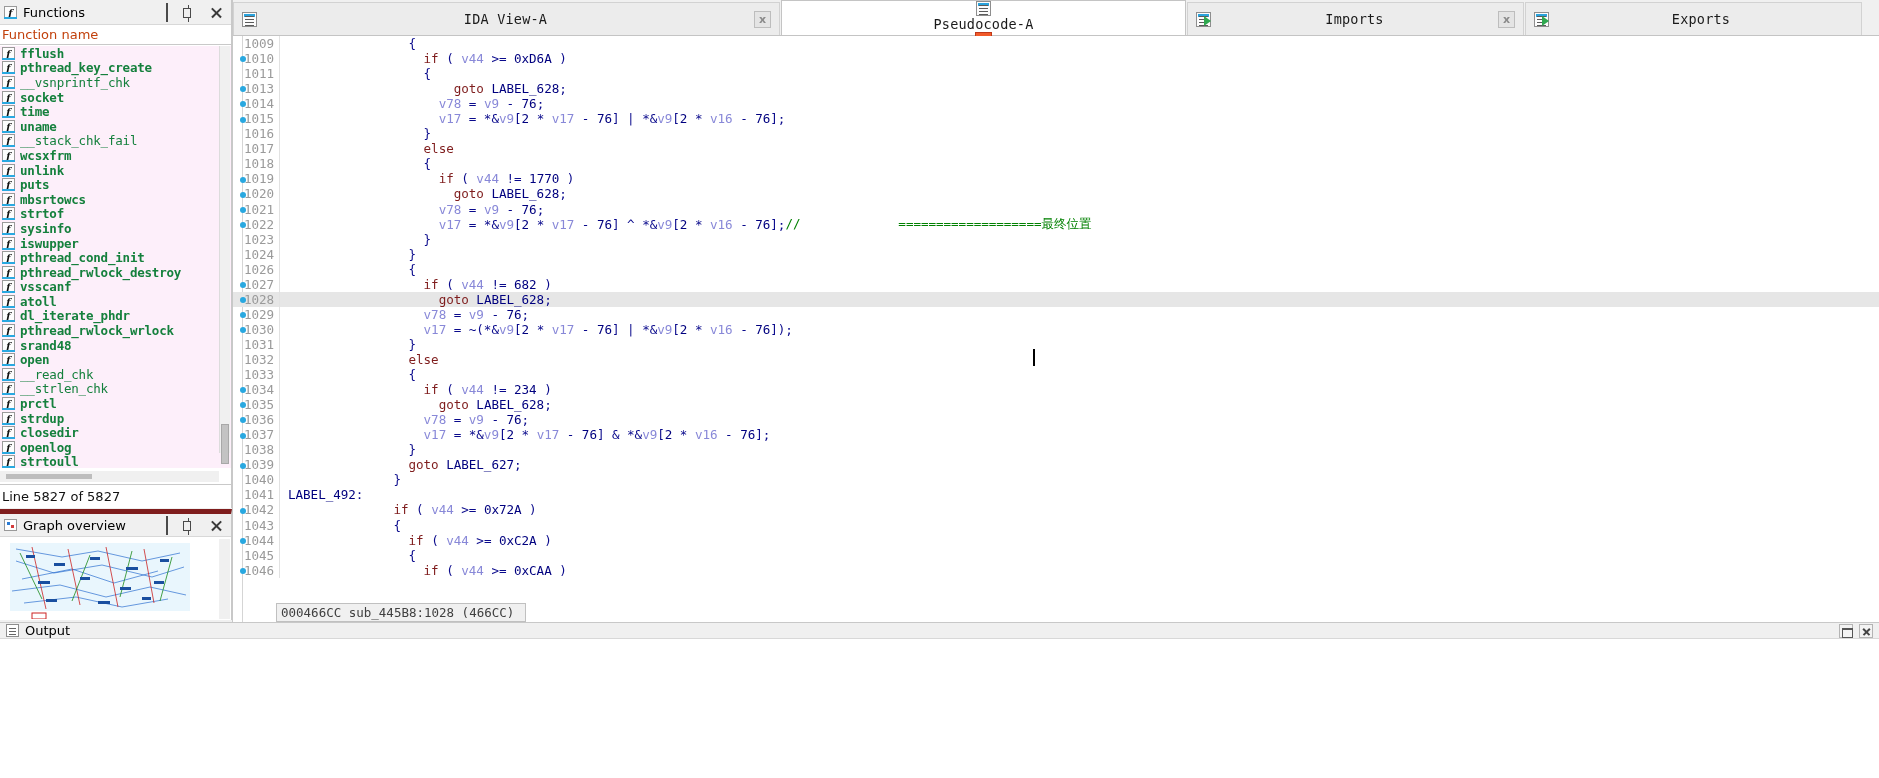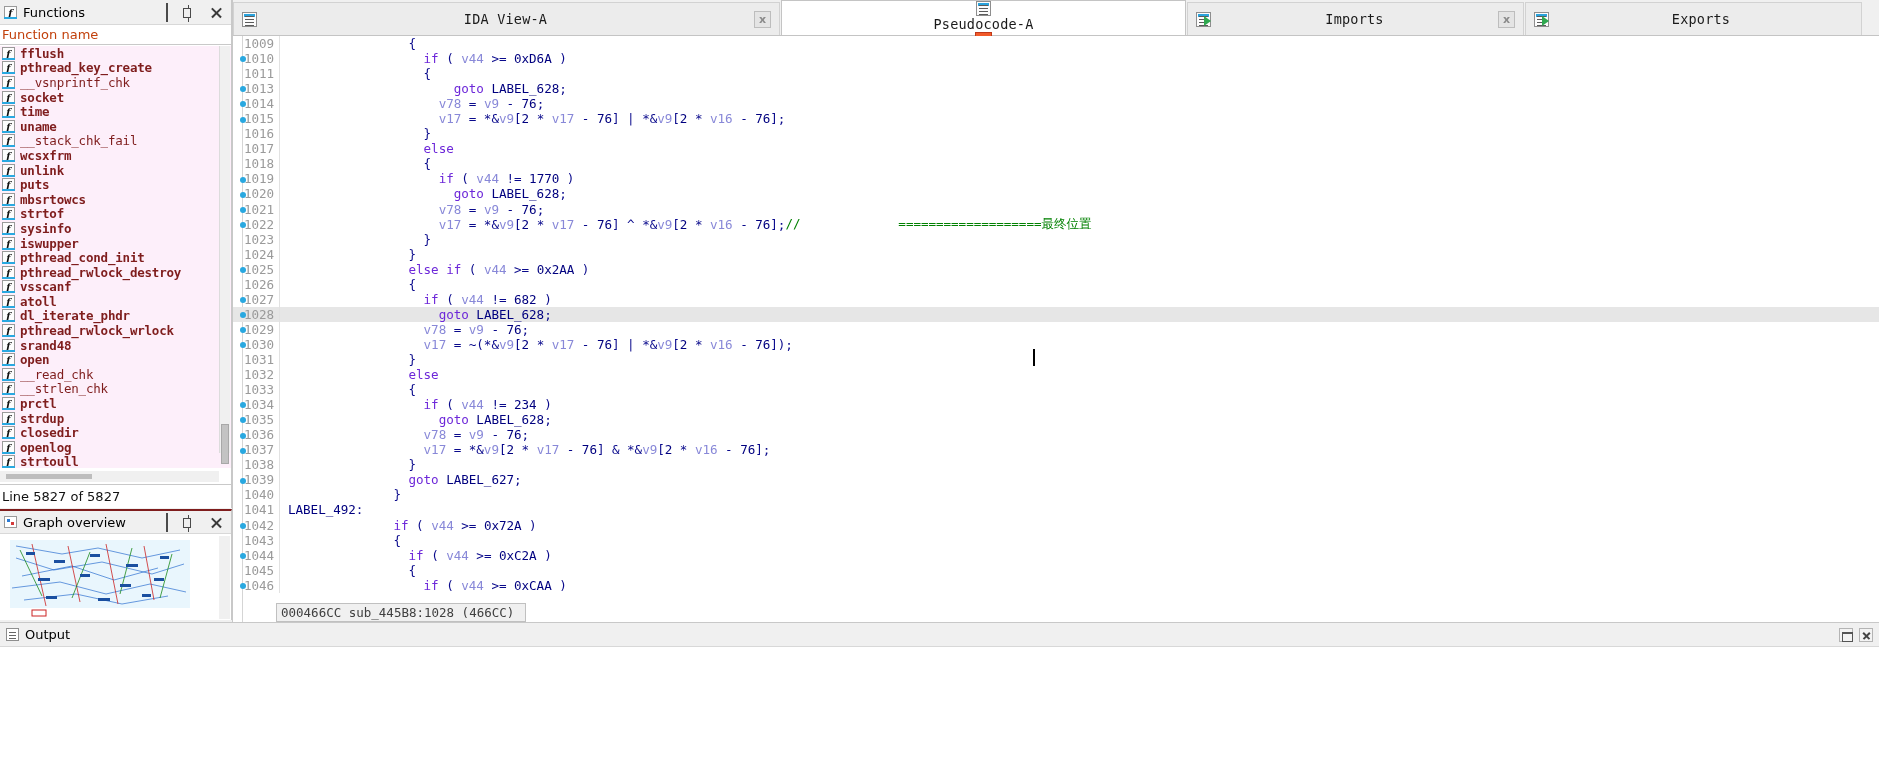--- a/index.html
+++ b/index.html
@@ -67,21 +67,21 @@
   #fn-list {
     position:absolute; top:46px; left:0; right:0; bottom:40px;
     background:#ffffff; overflow:hidden;
   }
   .fn-row {
     height:14.6px; display:flex; align-items:center; gap:5px;
     padding-left:2px; background:#fdeffa;
   }
   .fn-name {
     font-family:"DejaVu Sans Mono", monospace;
-    font-size:12.5px; letter-spacing:-0.2px; color:#7f1d1d;
+    font-size:12.5px; letter-spacing:-0.2px; color:#15803d;
     white-space:nowrap;
   }
   .fn-name.bold { font-weight:bold; }
 
   
   #fn-vscroll {
     position:absolute; right:1px; top:46px; width:11px; bottom:55px;
     background:#f0f0f0; border-left:1px solid #dcdcdc;
   }
   #fn-vthumb { position:absolute; left:1px; right:1px; top:378px; height:40px; background:#c3c3c3; border:1px solid #a8a8a8;}
@@ -92,36 +92,36 @@
   #fn-status {
     position:absolute; left:0; right:0; bottom:0; height:24px;
     border-top:1px solid #c9c9c9; background:#ffffff;
     display:flex; align-items:center; padding-left:2px;
     font-size:13px; color:#111;
   }
 
   
   #graphov {
     position:absolute; left:0; top:509px; width:232px; height:111px;
-    background:#ffffff; border-right:1px solid #c8c8c8; border-top:2px solid #7f1d1d;
+    background:#ffffff; border-right:1px solid #c8c8c8; border-top:5px solid #7f1d1d;
   }
   #go-title { height:23px; }
   #go-canvas { position:absolute; left:2px; top:25px; right:13px; bottom:1px; background:#ffffff; overflow:hidden; }
   #go-vscroll { position:absolute; right:1px; top:25px; width:11px; bottom:1px; background:#f0f0f0; }
   .go-ico { width:13px; height:12px; flex:none; border:1px solid #999; background:#fff; position:relative;}
   .go-ico:before{content:"";position:absolute;left:2px;top:2px;width:3px;height:3px;background:#2b7bd4;}
   .go-ico:after{content:"";position:absolute;right:2px;bottom:2px;width:3px;height:3px;background:#d43b3b;}
 
   
   #output {
     position:absolute; left:0; bottom:0; width:1879px; height:156px;
     background:#ffffff; border-top:1px solid #c8c8c8;
   }
   #out-title {
-    height:24px; background:#f0f0f0; border-bottom:1px solid #d8d8d8;
+    height:16px; background:#f0f0f0; border-bottom:1px solid #d8d8d8;
     display:flex; align-items:center; gap:6px; padding:0 6px;
     font-size:13px;
   }
   .out-ico { width:13px; height:13px; border:1px solid #8e8e8e; background:#fff; position:relative; flex:none;}
   .out-ico i{position:absolute;left:2px;right:2px;height:1.3px;background:#666;}
   .out-ico i:nth-child(1){top:3px;} .out-ico i:nth-child(2){top:6px;} .out-ico i:nth-child(3){top:9px;}
   #out-body { position:absolute; left:0; right:0; top:24px; bottom:0; background:#fff; }
 
   
   #main {
@@ -168,21 +168,21 @@
     width:46px; flex:none; text-align:right; padding-right:5px;
     font-family:"DejaVu Sans Mono", monospace; font-size:12.6px;
     color:#9a9a9a; letter-spacing:-0.1px;padding-left:7px;
   }
   .lbar { width:1px; align-self:stretch; background:#e2e2e2; flex:none;}
   .ctext {
     font-family:"DejaVu Sans Mono", monospace; font-size:12.6px;
     color:#0a0a8c; letter-spacing:-0.05px; padding-left:8px; white-space:pre;
   }
   .cvar   { color:#8888d8; }
-  .ckw    { color:#6d28d9; }
+  .ckw    { color:#7f1d1d; }
   .clabel { color:#00007f; }
   .cnum   { color:#00007f; }
   .ccmt   { color:#008000; }
 
   
   #caret { position:absolute; left:800px; top:313px; width:1.6px; height:17px; background:#000; }
 
   
   #codestatus {
     position:absolute; left:43px; bottom:0; height:19px; width:250px;
@@ -460,21 +460,20 @@
           <div class="code-row"><span class="dot"></span><span class="lnum">1015</span><span class="lbar"></span><span class="ctext">                    <span class="cvar">v17</span> = *&amp;<span class="cvar">v9</span>[<span class="cnum">2</span> * <span class="cvar">v17</span> - <span class="cnum">76</span>] | *&amp;<span class="cvar">v9</span>[<span class="cnum">2</span> * <span class="cvar">v16</span> - <span class="cnum">76</span>];</span></div>
           <div class="code-row"><span class="lnum">1016</span><span class="lbar"></span><span class="ctext">                  }</span></div>
           <div class="code-row"><span class="lnum">1017</span><span class="lbar"></span><span class="ctext">                  <span class="ckw">else</span></span></div>
           <div class="code-row"><span class="lnum">1018</span><span class="lbar"></span><span class="ctext">                  {</span></div>
           <div class="code-row"><span class="dot"></span><span class="lnum">1019</span><span class="lbar"></span><span class="ctext">                    <span class="ckw">if</span> ( <span class="cvar">v44</span> != <span class="cnum">1770</span> )</span></div>
           <div class="code-row"><span class="dot"></span><span class="lnum">1020</span><span class="lbar"></span><span class="ctext">                      <span class="ckw">goto</span> <span class="clabel">LABEL_628</span>;</span></div>
           <div class="code-row"><span class="dot"></span><span class="lnum">1021</span><span class="lbar"></span><span class="ctext">                    <span class="cvar">v78</span> = <span class="cvar">v9</span> - <span class="cnum">76</span>;</span></div>
           <div class="code-row"><span class="dot"></span><span class="lnum">1022</span><span class="lbar"></span><span class="ctext">                    <span class="cvar">v17</span> = *&amp;<span class="cvar">v9</span>[<span class="cnum">2</span> * <span class="cvar">v17</span> - <span class="cnum">76</span>] ^ *&amp;<span class="cvar">v9</span>[<span class="cnum">2</span> * <span class="cvar">v16</span> - <span class="cnum">76</span>];</span><span class="ctext ccmt" style="padding-left: 0px;">//             ===================最终位置</span></div>
           <div class="code-row"><span class="lnum">1023</span><span class="lbar"></span><span class="ctext">                  }</span></div>
           <div class="code-row"><span class="lnum">1024</span><span class="lbar"></span><span class="ctext">                }</span></div>
-          <div class="code-row"><span class="dot"></span><span class="lnum">1025</span><span class="lbar"></span><span class="ctext">                <span class="ckw">else</span> <span class="ckw">if</span> ( <span class="cvar">v44</span> &gt;= <span class="cnum">0x2AA</span> )</span></div>
           <div class="code-row"><span class="lnum">1026</span><span class="lbar"></span><span class="ctext">                {</span></div>
           <div class="code-row"><span class="dot"></span><span class="lnum">1027</span><span class="lbar"></span><span class="ctext">                  <span class="ckw">if</span> ( <span class="cvar">v44</span> != <span class="cnum">682</span> )</span></div>
           <div class="code-row hl"><span class="dot"></span><span class="lnum">1028</span><span class="lbar"></span><span class="ctext">                    <span class="ckw">goto</span> <span class="clabel">LABEL_628</span>;</span></div>
           <div class="code-row"><span class="dot"></span><span class="lnum">1029</span><span class="lbar"></span><span class="ctext">                  <span class="cvar">v78</span> = <span class="cvar">v9</span> - <span class="cnum">76</span>;</span></div>
           <div class="code-row"><span class="dot"></span><span class="lnum">1030</span><span class="lbar"></span><span class="ctext">                  <span class="cvar">v17</span> = ~(*&amp;<span class="cvar">v9</span>[<span class="cnum">2</span> * <span class="cvar">v17</span> - <span class="cnum">76</span>] | *&amp;<span class="cvar">v9</span>[<span class="cnum">2</span> * <span class="cvar">v16</span> - <span class="cnum">76</span>]);</span></div>
           <div class="code-row"><span class="lnum">1031</span><span class="lbar"></span><span class="ctext">                }</span></div>
           <div class="code-row"><span class="lnum">1032</span><span class="lbar"></span><span class="ctext">                <span class="ckw">else</span></span></div>
           <div class="code-row"><span class="lnum">1033</span><span class="lbar"></span><span class="ctext">                {</span></div>
           <div class="code-row"><span class="dot"></span><span class="lnum">1034</span><span class="lbar"></span><span class="ctext">                  <span class="ckw">if</span> ( <span class="cvar">v44</span> != <span class="cnum">234</span> )</span></div>
           <div class="code-row"><span class="dot"></span><span class="lnum">1035</span><span class="lbar"></span><span class="ctext">                    <span class="ckw">goto</span> <span class="clabel">LABEL_628</span>;</span></div>

